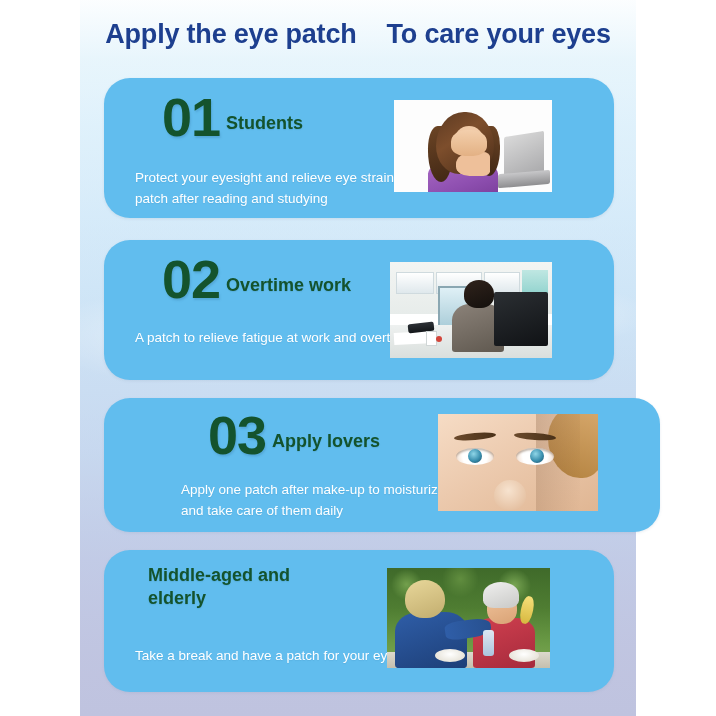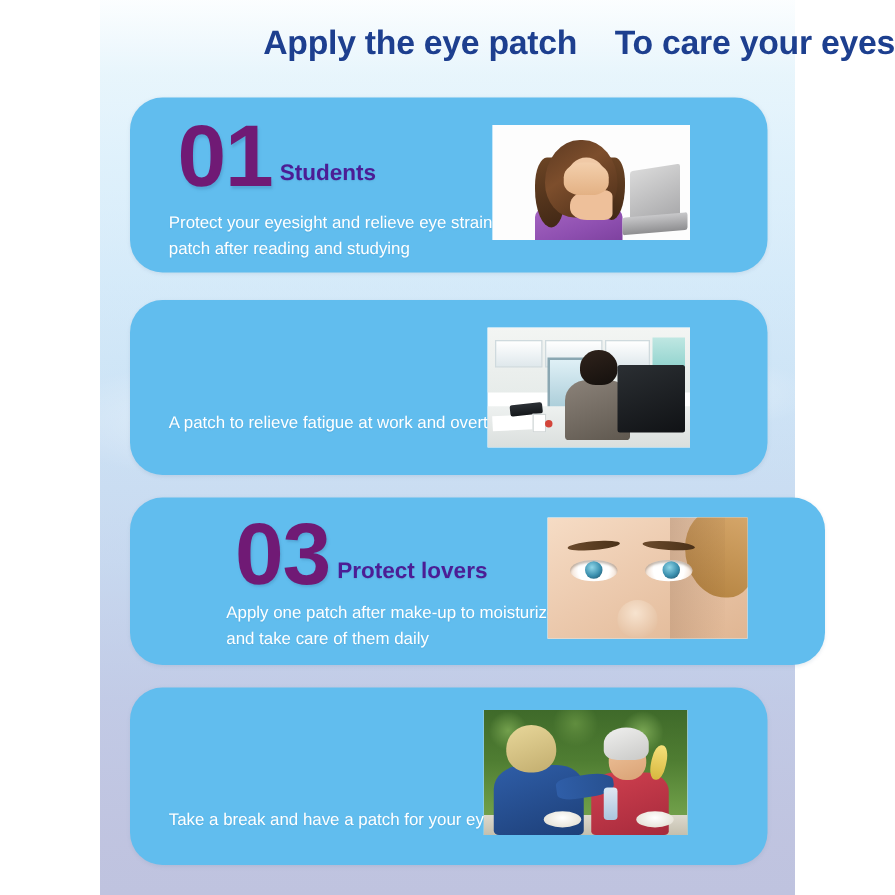--- a/index.html
+++ b/index.html
@@ -55,21 +55,21 @@
   }
   .bg-white-left { left: 0; }
   .bg-white-right { left: 636px; width: 80px; }
 
   
   .header {
     position: absolute;
     left: 0;
     top: 19px;
     width: 716px;
-    text-align: right;
+    text-align: center;
     white-space: nowrap;
   }
   .header .title-a,
   .header .title-b {
     display: inline-block;
     font-size: 27px;
     font-weight: bold;
     color: #1d3f8f;
     letter-spacing: -0.2px;
   }
@@ -100,31 +100,32 @@
     position: absolute;
     left: 38px;
     top: 14px;
     display: flex;
     align-items: flex-end;
   }
   .card-3 .row-head { top: 12px; }
   .card-4 .row-head { top: 14px; }
 
   .num {
-    font-size: 70px;
+    font-size: 54px;
     line-height: 0.95;
     font-weight: bold;
-    color: #701a75;
+    color: #14532d;
     letter-spacing: -1px;
     text-shadow: 1px 2px 2px rgba(60,130,175,0.35);
+    margin-left: 20px;
   }
   .heading {
     font-size: 18px;
     font-weight: bold;
-    color: #4c1d95;
+    color: #14532d;
     line-height: 1.25;
     padding-bottom: 9px;
     margin-left: 6px;
     max-width: 180px;
     text-shadow: 0 1px 1px rgba(60,130,175,0.25);
   }
   .card-4 .heading { padding-bottom: 2px; }
 
   .desc {
     position: absolute;
@@ -401,20 +402,24 @@
           <div class="p1-hands"></div>
           <div class="p1-laptop-screen"></div>
           <div class="p1-laptop-base"></div>
         </div>
       </div>
     </div>
   </div>
 
   <div class="card card-2">
     <div class="card-inner">
+      <div class="row-head">
+        <span class="num">02</span>
+        <span class="heading">Overtime work</span>
+      </div>
       <div class="desc">A patch to relieve fatigue at work and overtime</div>
       <div class="photo photo-2">
         <div class="ph-stage">
           <div class="p2-wall"></div>
           <div class="p2-win-a"></div>
           <div class="p2-win-b"></div>
           <div class="p2-win-c"></div>
           <div class="p2-win-d"></div>
           <div class="p2-monitor-bg"></div>
           <div class="p2-desk"></div>
@@ -427,21 +432,21 @@
           <div class="p2-monitor-dark"></div>
         </div>
       </div>
     </div>
   </div>
 
   <div class="card card-3">
     <div class="card-inner">
       <div class="row-head">
         <span class="num">03</span>
-        <span class="heading">Protect lovers</span>
+        <span class="heading">Apply lovers</span>
       </div>
       <div class="desc">Apply one patch after make-up to moisturize your eyes and take care of them daily</div>
       <div class="photo photo-3">
         <div class="ph-stage">
           <div class="p3-skin"></div>
           <div class="p3-hair"></div>
           <div class="p3-shadow"></div>
           <div class="p3-brow-l"></div>
           <div class="p3-brow-r"></div>
           <div class="p3-eye-l"></div>
@@ -450,20 +455,21 @@
           <div class="p3-iris-r"></div>
           <div class="p3-nose"></div>
         </div>
       </div>
     </div>
   </div>
 
   <div class="card card-4">
     <div class="card-inner">
       <div class="row-head">
+        <span class="heading">Middle-aged and elderly</span>
       </div>
       <div class="desc">Take a break and have a patch for your eye health</div>
       <div class="photo photo-4">
         <div class="ph-stage">
           <div class="p4-bg"></div>
           <div class="p4-trees"></div>
           <div class="p4-table"></div>
           <div class="p4-m-body"></div>
           <div class="p4-m-face"></div>
           <div class="p4-m-hair"></div>

